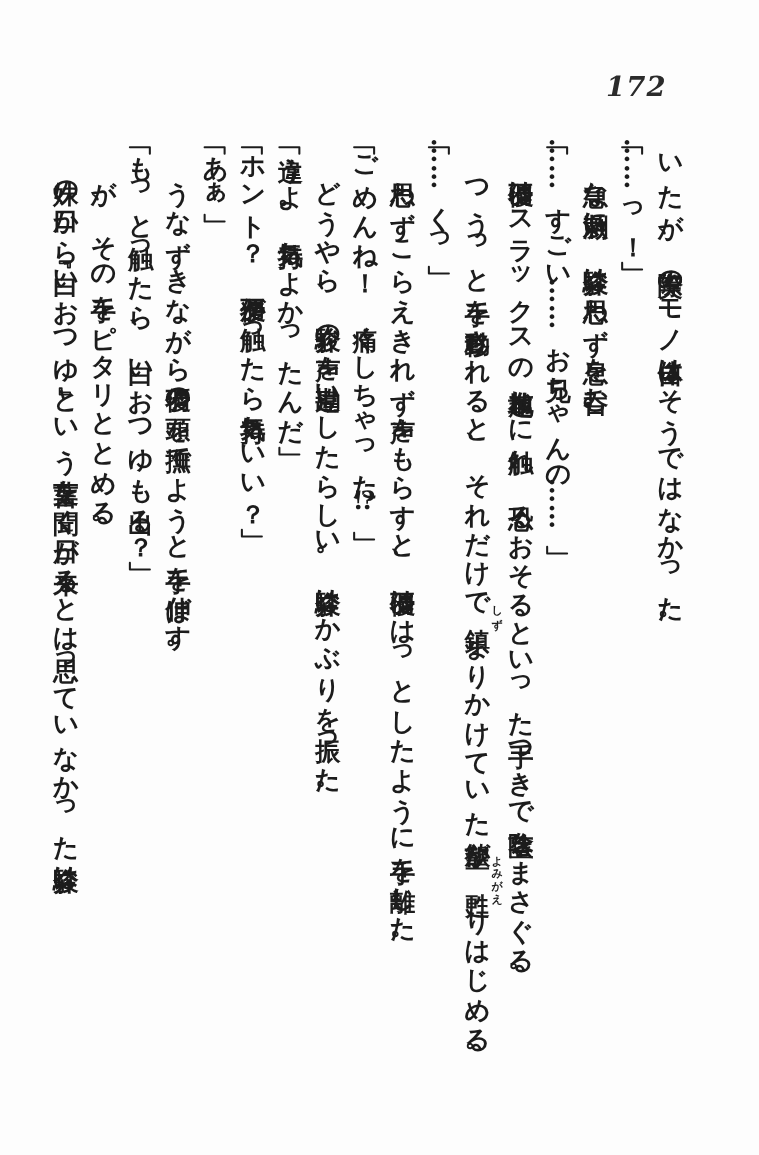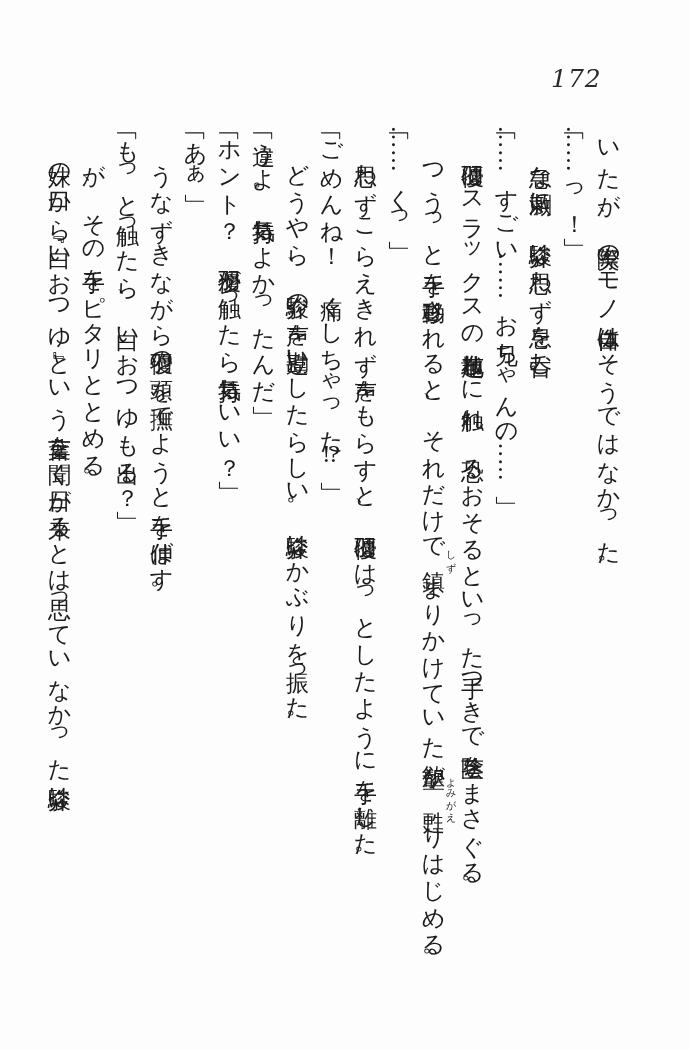--- a/index.html
+++ b/index.html
@@ -9,20 +9,21 @@
     height: 1050px;
     background: #fdfdfd;
     overflow: hidden;
   }
   .book-page {
     position: relative;
     width: 690px;
     height: 742px;
     background: #fdfdfd;
     font-family: "DejaVu Serif", "Liberation Serif", serif;
+    font-weight: bold;
   }
   .page-number {
     position: absolute;
     left: 551px;
     top: 64px;
     font-family: "DejaVu Serif", "Liberation Serif", serif;
     font-style: italic;
     font-size: 25px;
     color: #2b2b2b;
     letter-spacing: 1px;

